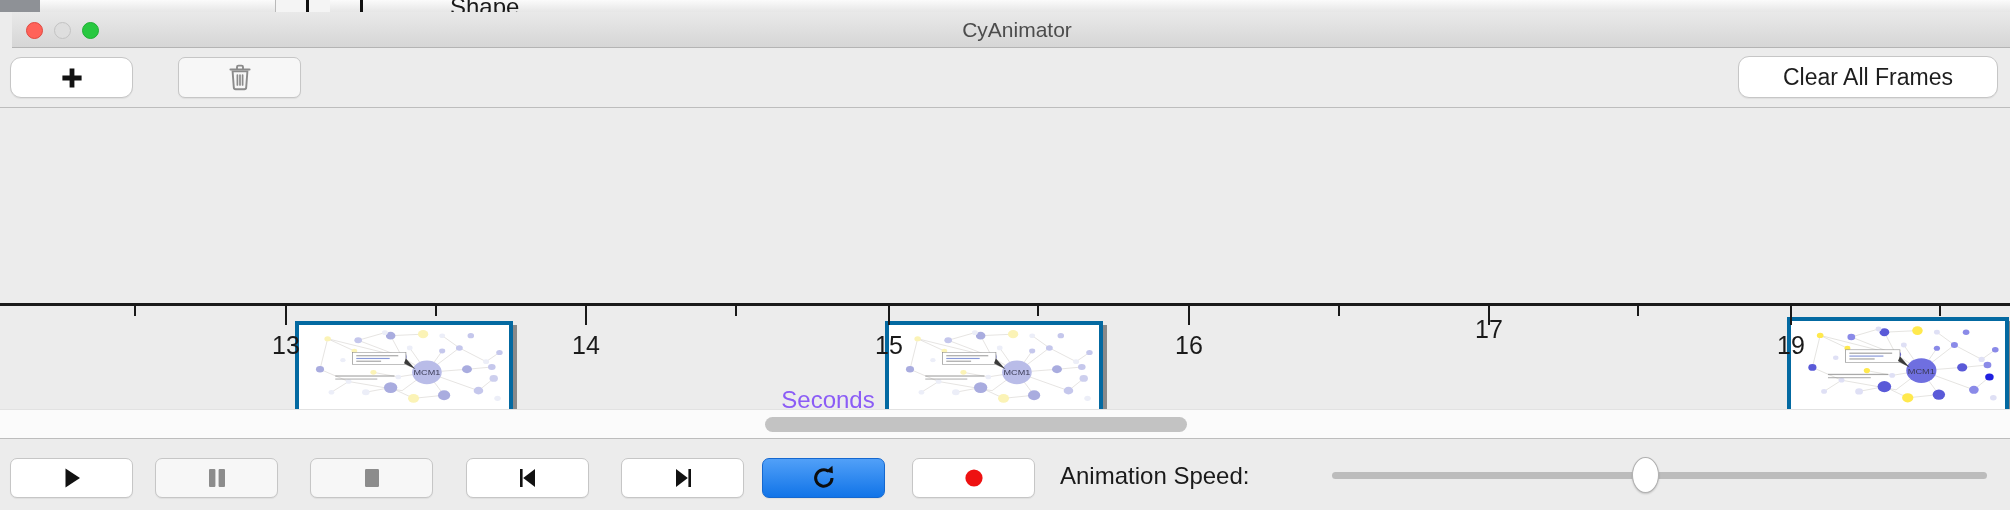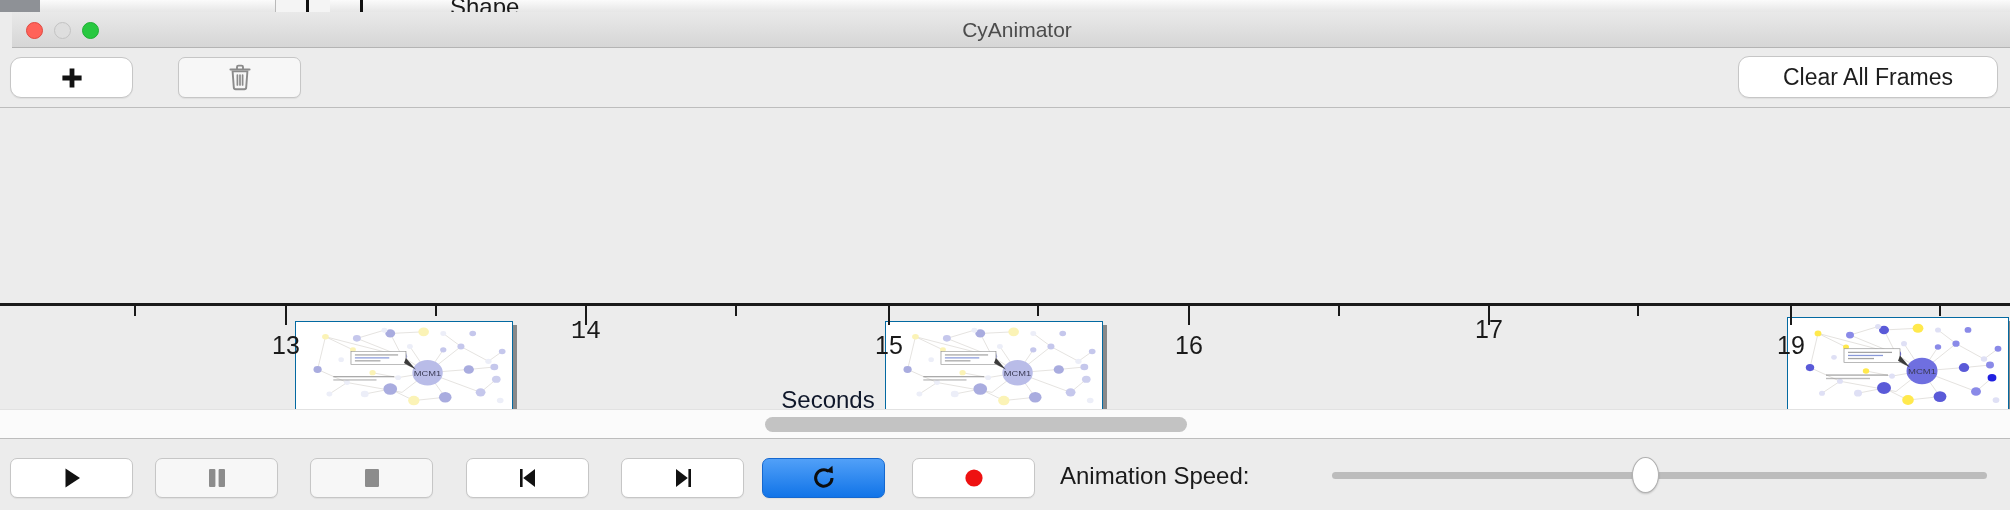--- a/index.html
+++ b/index.html
@@ -127,30 +127,30 @@
     color: #1a1a1a;
     font-family: "Liberation Sans", sans-serif;
     text-align: center;
     white-space: nowrap;
   }
   .axis-title {
     position: absolute;
     width: 1656px;
     text-align: center;
     font-size: 24px;
-    color: #0f172a;
+    color: #8b5cf6;
     font-family: "Liberation Sans", sans-serif;
   }
 
   
   .frame {
     position: absolute;
     box-sizing: border-box;
     background: #3b82f6;
-    border: 1px solid #0369a1;
+    border: 4px solid #0369a1;
     box-shadow: 4px 4px 0 rgba(120,120,120,0.85);
     overflow: hidden;
   }
   .frame-canvas {
     position: absolute; left: 0; top: 0;
     width: 100%; height: 100%;
   }
 
   
   .scroll-track {
@@ -483,21 +483,21 @@
         </div>
       </div>
     <div class="axis-line" style="top:194px;"></div>
     <div id="ticks-layer">
         <div class="tick-label" style="left: -54px; top: 222px; width: 82px;">12</div>
         <div class="tick minor" style="left: 134px; top: 196px;"></div>
         <div class="tick major" style="left: 285px; top: 196px;"></div>
         <div class="tick-label" style="left: 245px; top: 222px; width: 82px;">13</div>
         <div class="tick minor" style="left: 435px; top: 196px;"></div>
         <div class="tick major" style="left: 585px; top: 196px;"></div>
-        <div class="tick-label" style="left: 545px; top: 208px; width: 82px; font-family: Liberation Mono, monospace;">14</div>
+        <div class="tick-label" style="left: 545px; top: 222px; width: 82px;">14</div>
         <div class="tick minor" style="left: 735px; top: 196px;"></div>
         <div class="tick major" style="left: 888px; top: 196px;"></div>
         <div class="tick-label" style="left: 848px; top: 222px; width: 82px;">15</div>
         <div class="tick minor" style="left: 1037px; top: 196px;"></div>
         <div class="tick major" style="left: 1188px; top: 196px;"></div>
         <div class="tick-label" style="left: 1148px; top: 222px; width: 82px;">16</div>
         <div class="tick minor" style="left: 1338px; top: 196px;"></div>
         <div class="tick major" style="left: 1488px; top: 196px;"></div>
         <div class="tick-label" style="left: 1448px; top: 206px; width: 82px;">17</div>
         <div class="tick minor" style="left: 1637px; top: 196px;"></div>

